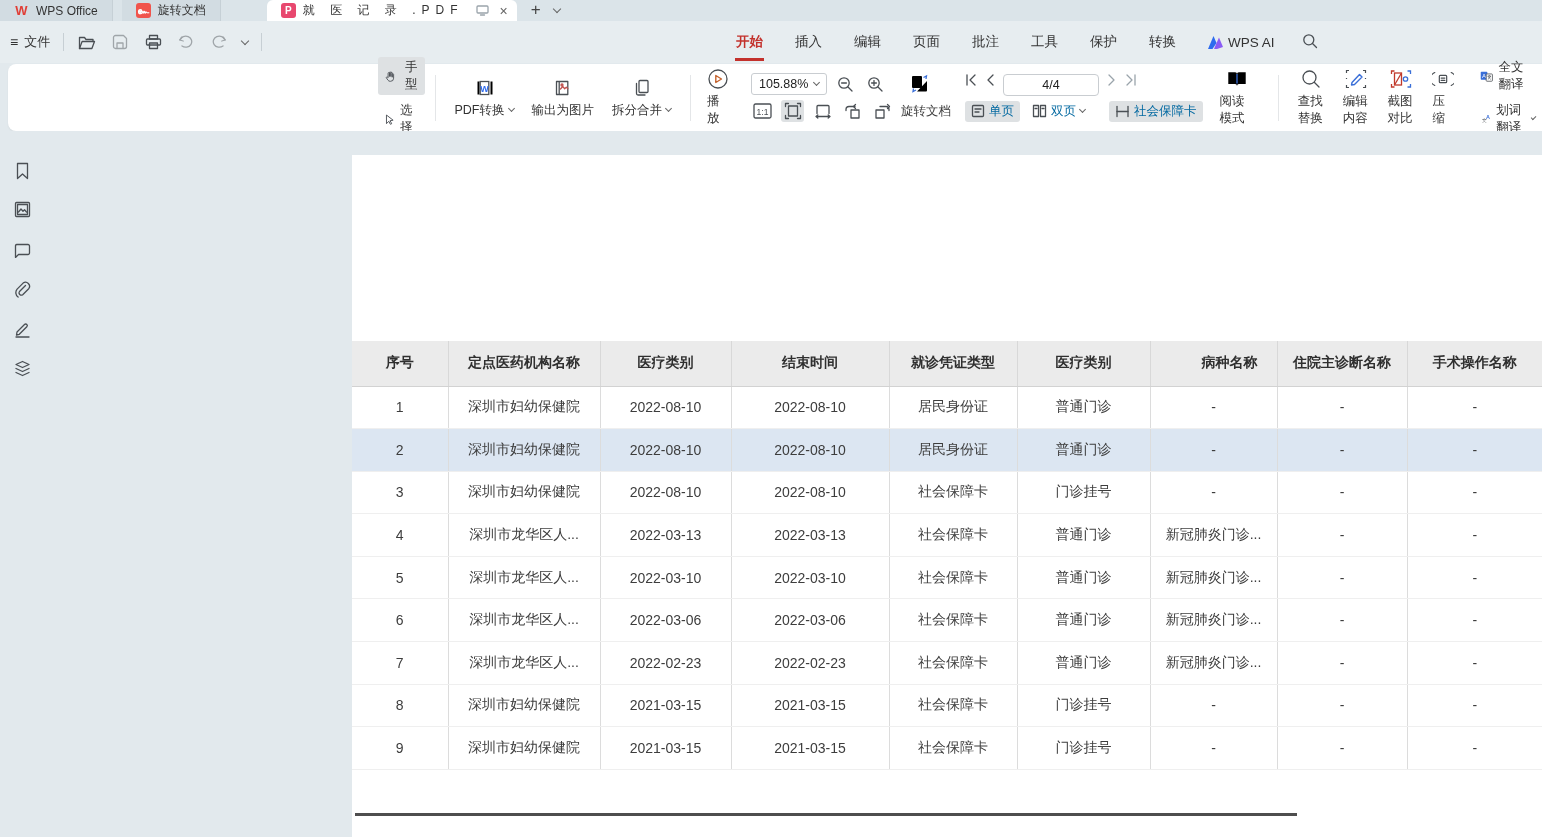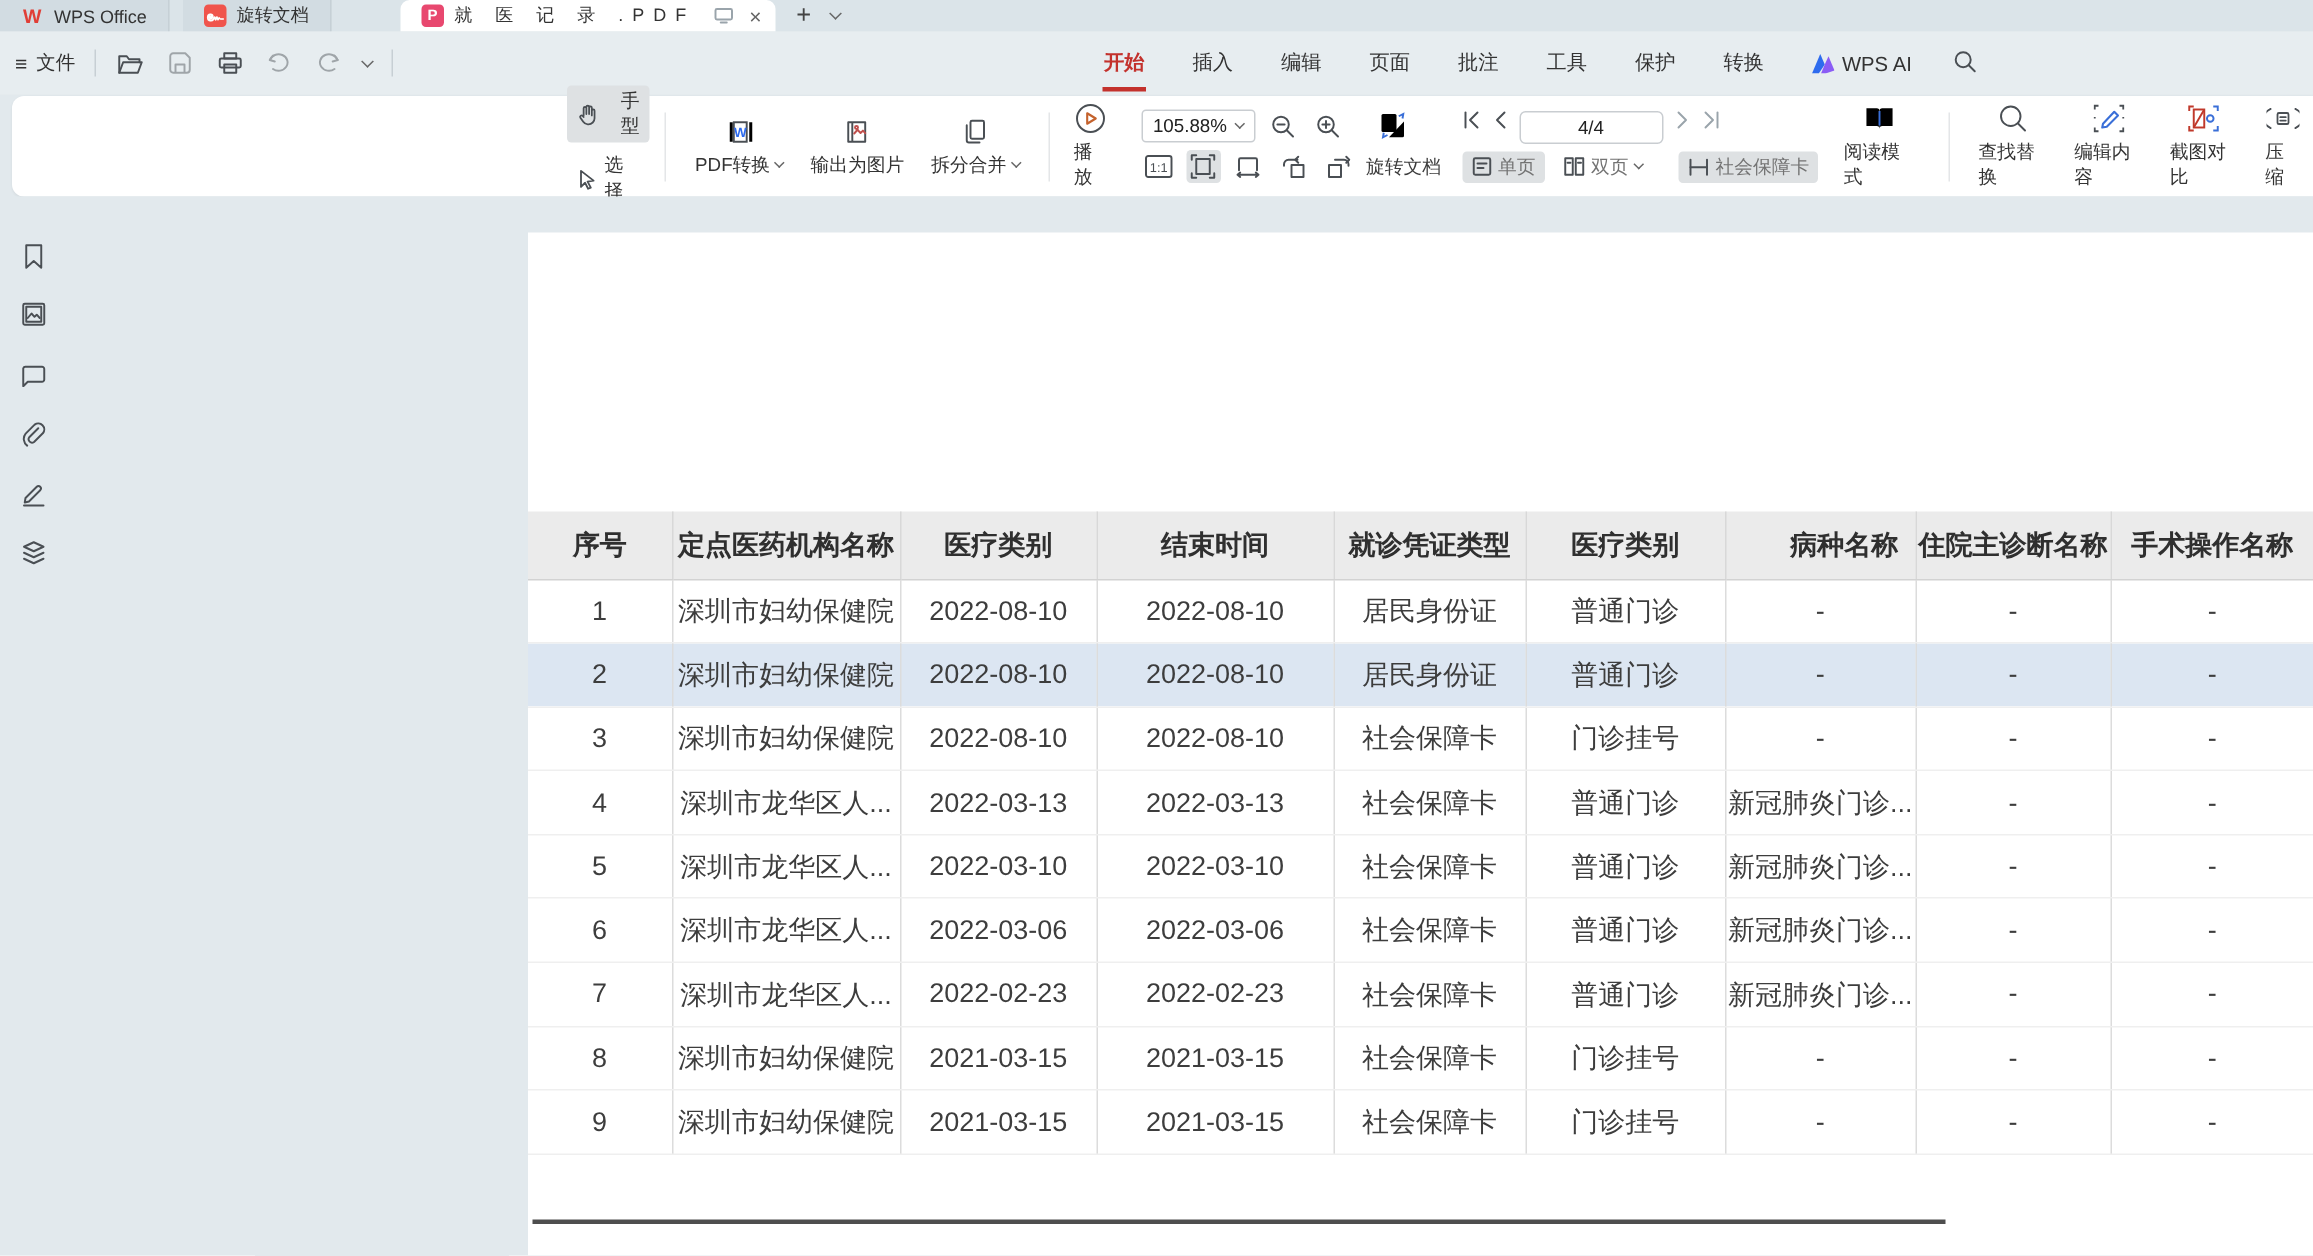--- a/index.html
+++ b/index.html
@@ -51,32 +51,32 @@
   .bigbtn { display:flex; flex-direction:column; align-items:center; gap:3px; padding:2px 9px; color:#333; cursor:default; }
   .bigbtn .lbl { display:flex; align-items:center; gap:4px; white-space:nowrap; }
   .ic20 { width:22px; height:22px; display:flex; align-items:center; justify-content:center; }
   .rowline { display:flex; align-items:center; gap:7px; }
   .zoombox { width:76px; height:22px; border:1px solid #c9cdd1; border-radius:3px; background:#fff;
              display:flex; align-items:center; justify-content:space-between; padding:0 7px; font-size:12.5px; color:#222; }
   .sq-ic { width:23px; height:22px; display:flex; align-items:center; justify-content:center; border-radius:3px; }
   .sq-ic.sel { background:#dee1e3; }
   .pagebox { width:96px; height:22px; border:1px solid #c9cdd1; border-radius:4px; background:#fff;
              display:flex; align-items:center; justify-content:center; font-size:12.5px; color:#222; }
-  .toggle { display:flex; align-items:center; gap:4px; padding:2px 6px; border-radius:3px; color:#737373; white-space:nowrap; }
+  .toggle { display:flex; align-items:center; gap:4px; padding:2px 6px; border-radius:3px; color:#0369a1; white-space:nowrap; }
   .toggle.sel { background:#dee1e3; }
   .navg { display:flex; gap:9px; }
 
   
   .sidebar { position:absolute; left:0; top:131px; width:44px; height:706px; background:#e2e9ed; }
   .side-ic { position:absolute; left:13px; width:19px; height:19px; display:flex; align-items:center; justify-content:center; }
 
   
   .docarea { position:absolute; left:44px; top:131px; width:1498px; height:706px; background:#e2e9ed; }
   .page { position:absolute; left:308px; top:24px; width:1190px; height:682px; background:#ffffff; }
-  table.med { position:absolute; left:0; top:186px; width:1190px; border-collapse:collapse; table-layout:fixed; font-size:18px; }
+  table.med { position:absolute; left:0; top:186px; width:1190px; border-collapse:collapse; table-layout:fixed; font-size:14px; }
   table.med th { background:#ebebeb; font-weight:bold; color:#2f2f2f; height:45px; border-right:1px solid #d8d8d8; border-bottom:1px solid #d2d2d2; }
   table.med td { height:42.6px; text-align:center; color:#3d3d3d; border-right:1px solid #dcdcdc; border-bottom:1px solid #efefef; background:#fff; }
   table.med tr.hl td { background:#dce6f2; }
   table.med th:last-child, table.med td:last-child { border-right:none; }
   .endline { position:absolute; left:3px; top:658px; width:942px; height:3px; background:#4e4e4e; }
 
   svg.ln { stroke:#4a4f54; fill:none; stroke-width:1.3; stroke-linecap:round; stroke-linejoin:round; }
   svg.ln.gray { stroke:#9aa4ab; }
 </style>
 </head>
@@ -442,20 +442,43 @@
             <path d="M3 2 a14 9 0 0 0 0 14 M21 2 a14 9 0 0 1 0 14"></path>
             <rect x="8" y="5" width="8" height="8" rx="1"></rect>
             <line x1="10" y1="8" x2="14" y2="8"></line>
             <line x1="10" y1="10.5" x2="14" y2="10.5"></line>
           </svg>
       </span>
       <span>压缩</span>
     </div>
   </div>
 
+  <div class="col2" style="margin-left:10px;">
+    <div class="tool-btn">
+      <svg width="18" height="15" viewBox="0 0 18 15">
+          <rect x="1" y="1" width="9" height="11" rx="1" fill="#3a6fd8"></rect>
+          <text x="5.5" y="9.8" font-size="8.5" fill="#fff" text-anchor="middle" font-family="Liberation Sans,sans-serif">A</text>
+          <rect x="8.5" y="4" width="8.5" height="10" rx="1" fill="#fff" stroke="#4a4f54" stroke-width="1.1"></rect>
+          <line x1="10.5" y1="7" x2="15" y2="7" stroke="#4a4f54"></line>
+          <line x1="12.7" y1="5.5" x2="12.7" y2="7" stroke="#4a4f54"></line>
+          <path d="M10.8 11.5 q2-1.5 4-4.5 M14.8 11.5 q-2-1.5-4-4.5" stroke="#4a4f54" fill="none" stroke-width="0.9"></path>
+        </svg>
+      <span>全文翻译</span>
+    </div>
+    <div class="tool-btn">
+      <svg width="18" height="16" viewBox="0 0 18 16">
+          <text x="3.5" y="13" font-size="8" fill="#4a4f54" font-family="Liberation Sans,sans-serif">文</text>
+          <text x="10" y="8" font-size="9" font-weight="bold" fill="#3a6fd8" font-family="Liberation Sans,sans-serif">A</text>
+          <path d="M2 4 q1-2.5 4-2.5 l-1.2-0 M5 1 l1 .8 -1 .9" class="ln" fill="none"></path>
+          <path d="M16 12 q-1 2.5 -4 2.5 M13 15.5 l-1-.8 1-.9" class="ln" fill="none"></path>
+        </svg>
+      <span>划词翻译</span>
+      <span class="chev sm"></span>
+    </div>
+  </div>
 </div>
 
 <div class="sidebar">
   <span class="side-ic" style="top:30px;">
     <svg class="ln" width="15" height="18" viewBox="0 0 15 18">
         <path d="M2.5 1.5 h10 v15 l-5-4.5 -5 4.5 z"></path>
       </svg>
   </span>
   <span class="side-ic" style="top:69px;">
     <svg class="ln" width="17" height="17" viewBox="0 0 17 17">

